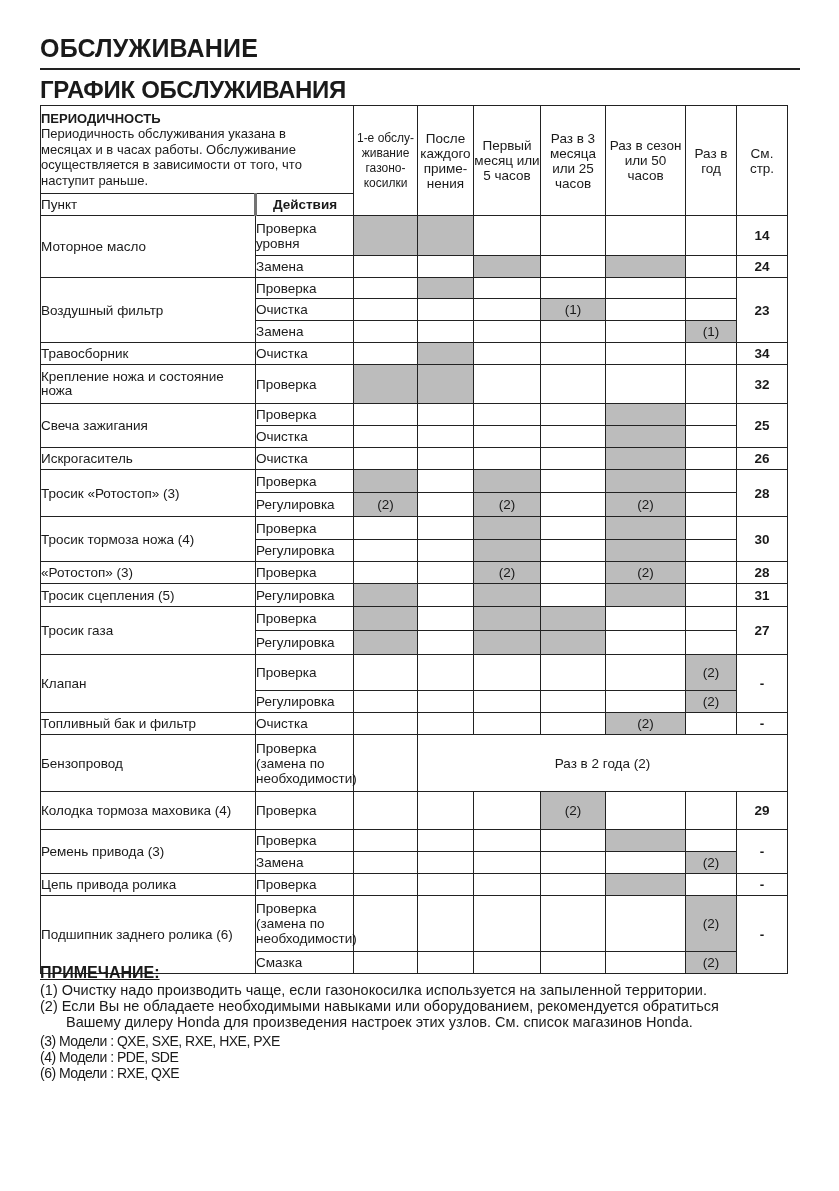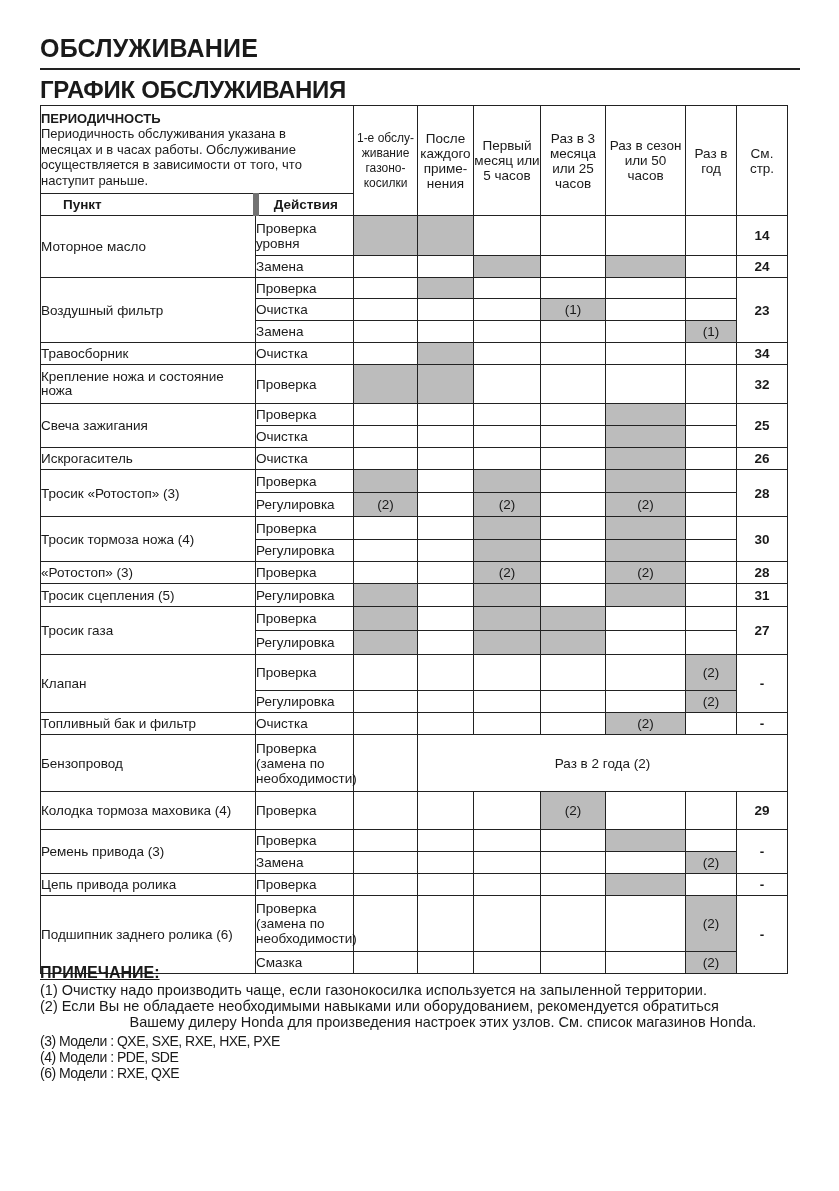--- a/index.html
+++ b/index.html
@@ -52,21 +52,21 @@
       </td>
       <td rowspan="2" class="hdr narrow">1-е обслу- живание газоно- косилки</td>
       <td rowspan="2" class="hdr">После каждого приме- нения</td>
       <td rowspan="2" class="hdr">Первый месяц или 5 часов</td>
       <td rowspan="2" class="hdr">Раз в 3 месяца или 25 часов</td>
       <td rowspan="2" class="hdr">Раз в сезон или 50 часов</td>
       <td rowspan="2" class="hdr">Раз в год</td>
       <td rowspan="2" class="hdr">См. стр.</td>
     </tr>
     <tr style="height:22px">
-      <td class="item" style="border-top:none;border-right:6px solid #737373;font-weight:bold;padding-left:22px;">Пункт</td>
+      <td class="item" style="border-top:none;border-right:3px solid #737373;font-weight:normal;">Пункт</td>
       <td class="c" style="border-top:none;border-left:1px solid #222;font-weight:bold;">Действия</td>
     </tr>
   <tr style="height: 40px;">
         <td class="item" rowspan="2">Моторное масло</td>
         <td class="act x" style="line-height: 15px;">Проверка уровня</td>
         <td class="c shade"></td>
         <td class="c shade"></td>
         <td class="c"></td>
         <td class="c"></td>
         <td class="c"></td>
@@ -346,17 +346,17 @@
         <td class="c"></td>
         <td class="c shade">(2)</td>
       </tr>
     </tbody>
 </table>
 
 <div class="note-block">
   <div class="note-head">ПРИМЕЧАНИЕ:</div>
   <div class="note-line">(1)  Очистку надо производить чаще, если газонокосилка используется на запыленной территории.</div>
   <div class="note-line">(2)  Если Вы не обладаете необходимыми навыками или оборудованием, рекомендуется обратиться</div>
-  <div class="note-indent" style="margin-bottom:3px;text-align:center;">Вашему дилеру Honda для произведения настроек этих узлов. См. список магазинов Honda.</div>
+  <div class="note-indent" style="margin-bottom:3px;">Вашему дилеру Honda для произведения настроек этих узлов. См. список магазинов Honda.</div>
   <div class="model-line">(3) Модели : QXE, SXE, RXE, HXE, PXE</div>
   <div class="model-line">(4) Модели : PDE, SDE</div>
   <div class="model-line">(6) Модели : RXE, QXE</div>
 </div>
 
 </body></html>

